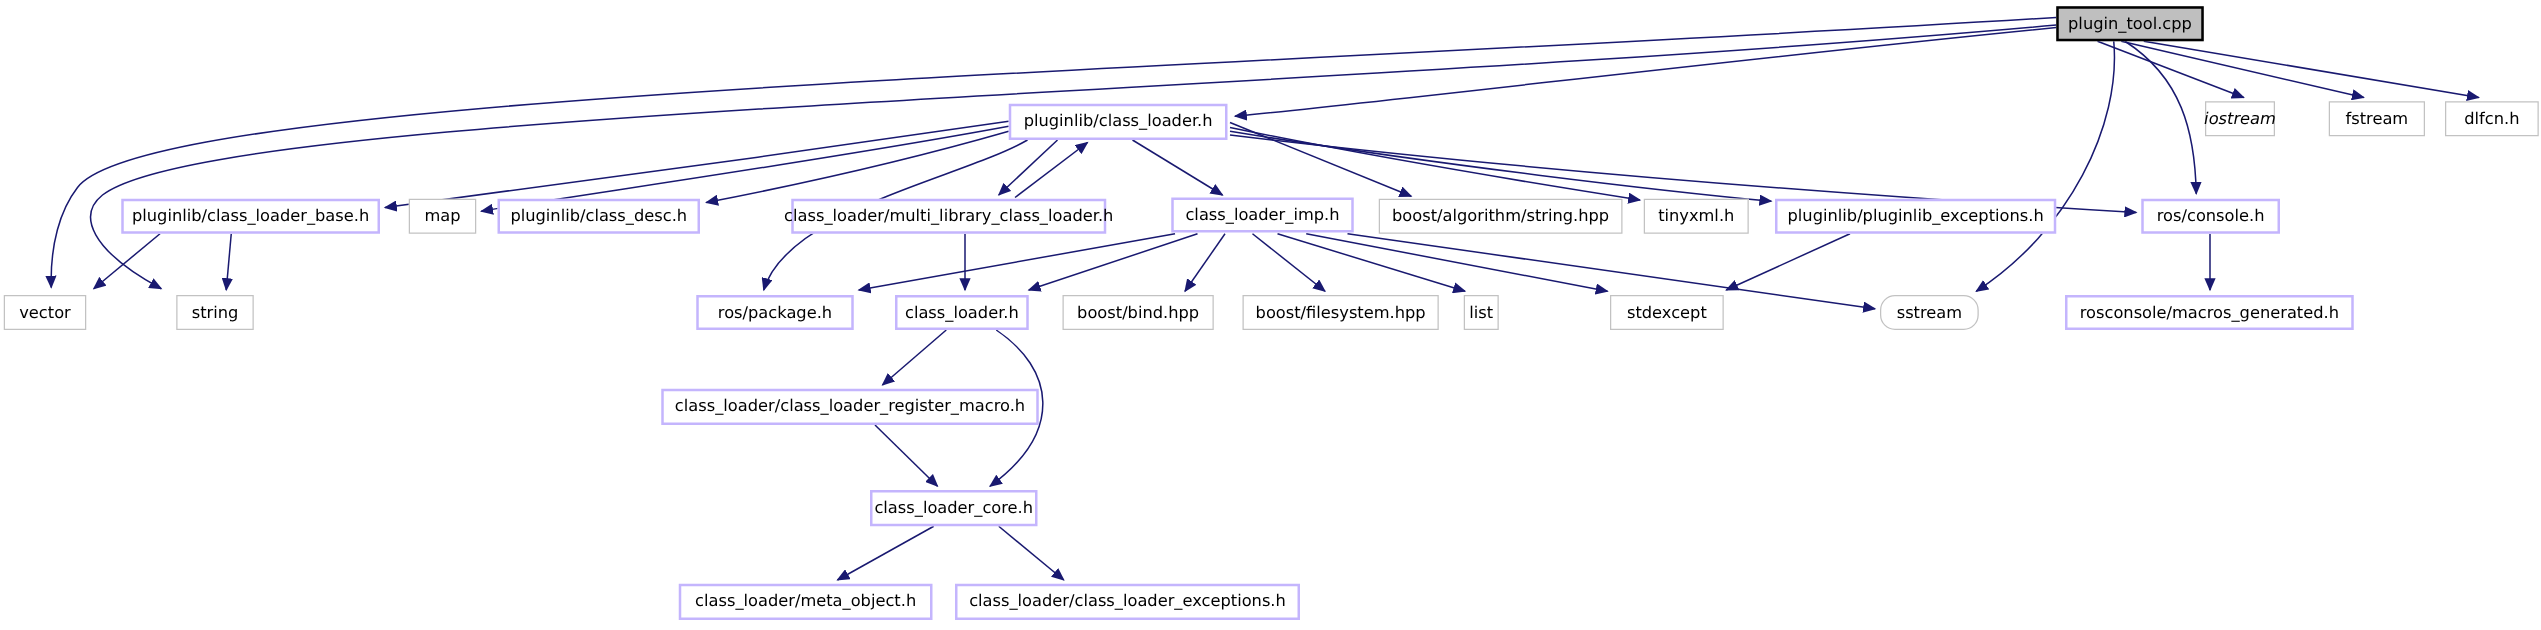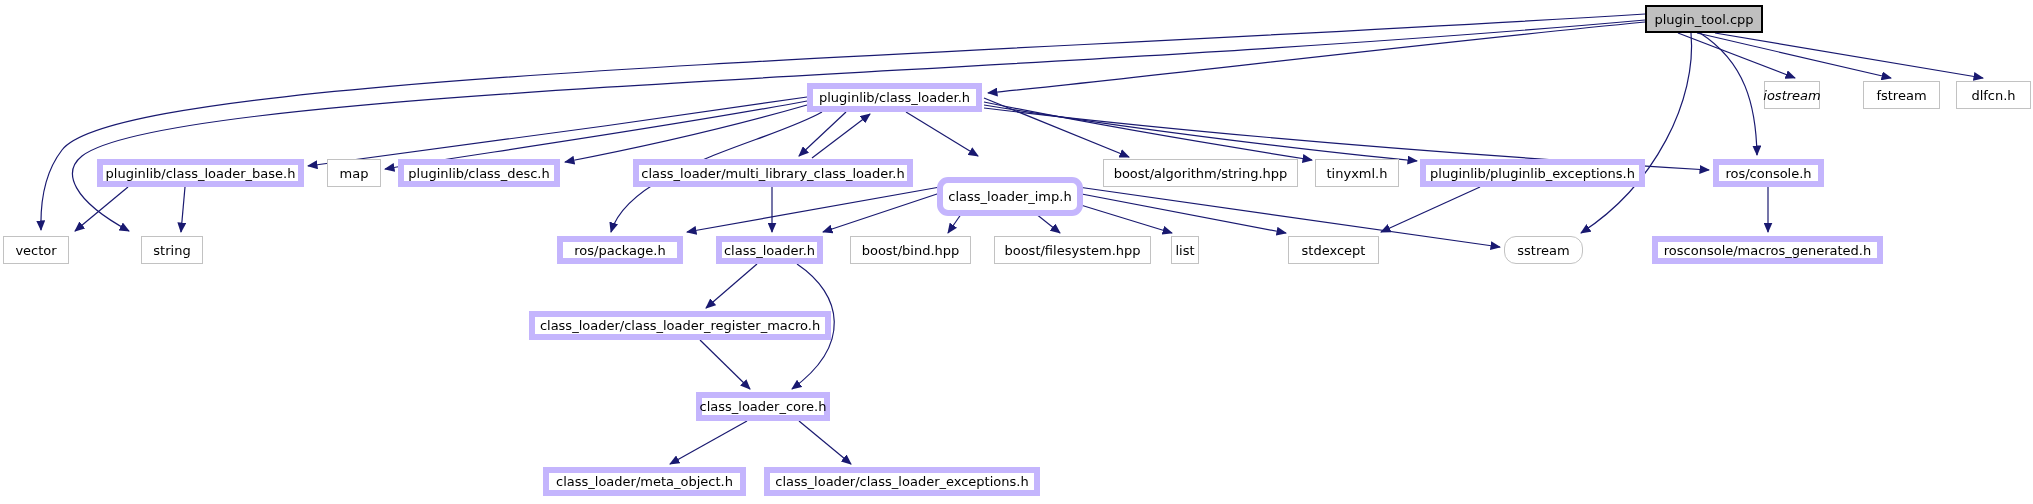--- a/index.html
+++ b/index.html
@@ -14,21 +14,21 @@
   .node{
     position:absolute;
     display:flex;align-items:center;justify-content:center;
     box-sizing:border-box;
     white-space:nowrap;
     font-size:13px;
     color:#000;
     background:#ffffff;
     padding:0 4px;
   }
-  .node.internal{border:6px solid #c4b5fd;cursor:pointer;}
+  .node.internal{border:2px solid #c4b5fd;cursor:pointer;}
   .node.external{border:1px solid #c2c2c2;}
   .node.source{background:#bfbfbf;border:2px solid #000000;cursor:default;}
   path.edge{fill:none;stroke-width:1.2px;}
 </style>
 </head>
 <body>
 
 <div id="canvas">
   <svg id="edges" width="2033" height="504" viewBox="0 0 2033 504">
     <defs>
@@ -77,22 +77,22 @@
   </svg>
   <div id="nodes">
       <div class="node source" style="left: 1645px; top: 5px; width: 118px; height: 28px;">plugin_tool.cpp</div>
       <div class="node internal" style="left: 807px; top: 83px; width: 175px; height: 29px;">pluginlib/class_loader.h</div>
       <div class="node external" style="left: 1764px; top: 81px; width: 56px; height: 28px; font-style: italic;">iostream</div>
       <div class="node external" style="left: 1863px; top: 81px; width: 77px; height: 28px; text-align: right;">fstream</div>
       <div class="node external" style="left: 1956px; top: 81px; width: 75px; height: 28px;">dlfcn.h</div>
       <div class="node internal" style="left: 97px; top: 159px; width: 207px; height: 28px;">pluginlib/class_loader_base.h</div>
       <div class="node external" style="left: 327px; top: 159px; width: 54px; height: 28px;">map</div>
       <div class="node internal" style="left: 398px; top: 159px; width: 162px; height: 28px;">pluginlib/class_desc.h</div>
-      <div class="node internal" style="left: 633px; top: 159px; width: 280px; height: 28px;">class_loader/multi_library_class_loader.h</div>
-      <div class="node internal" style="left: 937px; top: 177px; width: 146px; height: 39px; border-radius: 11px;">class_loader_imp.h</div>
+      <div class="node internal" style="left: 633px; top: 159px; width: 252px; height: 28px;">class_loader/multi_library_class_loader.h</div>
+      <div class="node internal" style="left: 937px; top: 158px; width: 146px; height: 28px;">class_loader_imp.h</div>
       <div class="node external" style="left: 1103px; top: 159px; width: 195px; height: 28px;">boost/algorithm/string.hpp</div>
       <div class="node external" style="left: 1315px; top: 159px; width: 84px; height: 28px;">tinyxml.h</div>
       <div class="node internal" style="left: 1420px; top: 159px; width: 225px; height: 28px;">pluginlib/pluginlib_exceptions.h</div>
       <div class="node internal" style="left: 1713px; top: 159px; width: 111px; height: 28px;">ros/console.h</div>
       <div class="node external" style="left: 3px; top: 236px; width: 66px; height: 28px;">vector</div>
       <div class="node external" style="left: 141px; top: 236px; width: 62px; height: 28px;">string</div>
       <div class="node internal" style="left: 557px; top: 236px; width: 126px; height: 28px;">ros/package.h</div>
       <div class="node internal" style="left: 716px; top: 236px; width: 107px; height: 28px;">class_loader.h</div>
       <div class="node external" style="left: 850px; top: 236px; width: 121px; height: 28px;">boost/bind.hpp</div>
       <div class="node external" style="left: 994px; top: 236px; width: 157px; height: 28px;">boost/filesystem.hpp</div>

